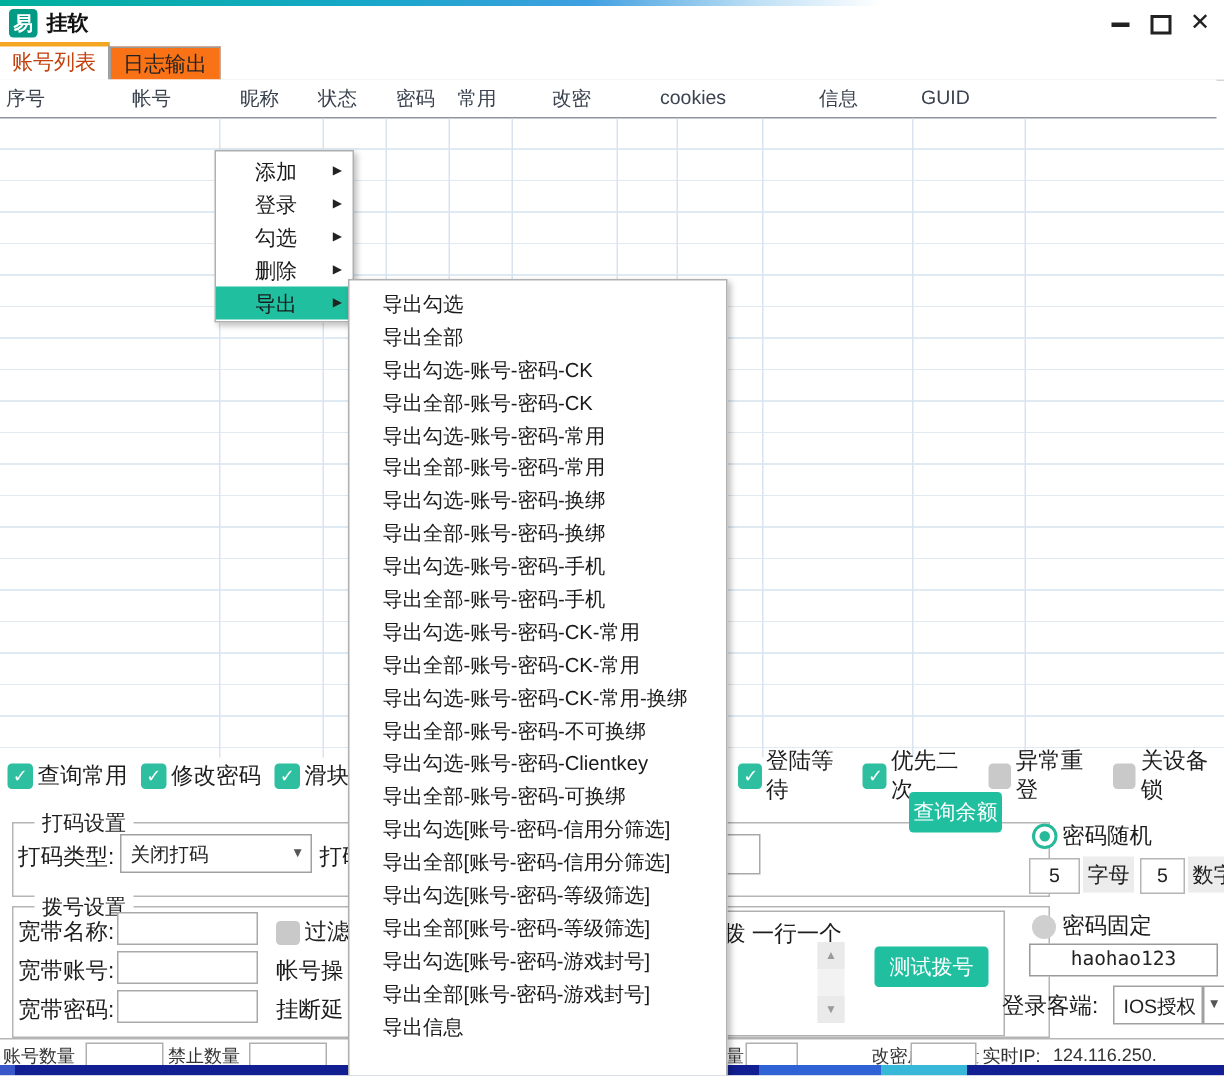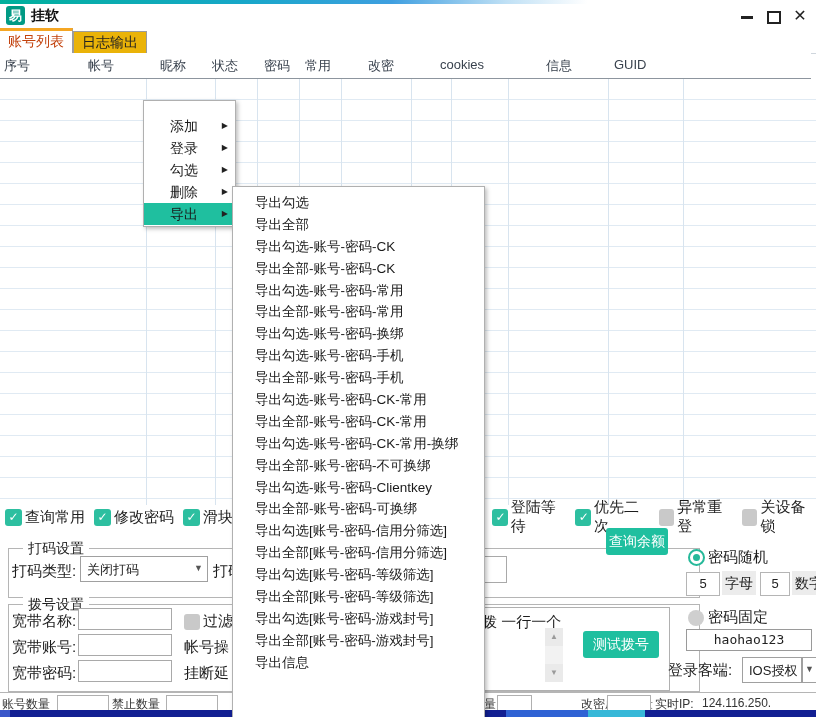--- a/index.html
+++ b/index.html
@@ -17,21 +17,21 @@
   .winbtn{position:absolute;top:1px;width:26px;height:22px;text-align:center;line-height:22px;
     font-size:15px;color:#222;cursor:default;}
   .winbtn.min{right:56px;}
   .winbtn.max{right:29px;}
   .winbtn.close{right:3px;font-size:16px;}
   .winbtn .bar{display:inline-block;width:12px;height:3px;background:#222;vertical-align:middle;}
   .winbtn .box{display:inline-block;width:10px;height:9px;border:2px solid #222;vertical-align:middle;}
   
   .tabbar{position:absolute;left:0;top:28px;width:816px;height:25px;display:flex;align-items:flex-end;
     border-bottom:1px solid #cfd6dd;}
-  .tab{height:21px;padding:0 8px;font-size:14px;line-height:21px;background:#eab308;
+  .tab{height:21px;padding:0 8px;font-size:14px;line-height:21px;background:#f97316;
     border:1px solid #9c9c9c;border-bottom:none;color:#222;}
   .tab.active{background:#fff;border-top:3px solid #f5a623;height:22px;color:#c2410c;
     border-left:none;}
   
   .thead{position:absolute;left:0;top:53px;width:811px;height:25px;background:#fff;
     border-bottom:1px solid #8d959e;text-align:right;}
   .th{position:absolute;top:4px;font-size:13px;color:#39424e;}
   
   .grid{position:absolute;left:0;top:79px;width:816px;height:426px;
     background:repeating-linear-gradient(to bottom,transparent 0 20px,#e0eaf3 20px 21px);}
@@ -84,21 +84,21 @@
   .fixedpwd{position:absolute;left:686px;top:629px;width:124px;height:20px;background:#fff;border:1px solid #9a9a9a;
     text-align:center;font-family:"DejaVu Sans Mono","Liberation Mono",monospace;font-size:13px;line-height:20px;}
   
   .statusbar{position:absolute;left:0;top:692px;width:816px;height:18px;border-top:1px solid #b5b5b5;}
   .st{position:absolute;top:3px;font-size:12px;color:#333;white-space:nowrap;}
   .stfield{position:absolute;top:2px;height:14px;background:#fff;border:1px solid #b0b0b0;}
   .bluebar{position:absolute;left:0;top:710px;width:816px;height:7px;
     background:linear-gradient(90deg,#3a57c9 0 10px,#121f92 10px 62%,#2f62d4 62% 72%,#37b8d8 72% 79%,#121f92 79%);}
   
   .menu{position:absolute;background:#fff;border:1px solid #b0b0b0;box-shadow:2px 2px 4px rgba(0,0,0,.25);}
-  .menu.ctx{left:143px;top:100px;width:91px;height:111px;padding-top:14px;}
+  .menu.ctx{left:143px;top:100px;width:91px;height:111px;padding-top:2px;}
   .mi{position:relative;height:22px;line-height:22px;font-size:14px;color:#1a1a1a;padding-left:26px;}
   .mi.hl{background:#1fbf9f;}
   .mi-arrow{position:absolute;right:7px;top:0;font-size:8px;color:#222;}
   .menu.sub{left:232px;top:186px;width:251px;height:536px;padding-top:5px;}
   .si{height:21.9px;line-height:21.9px;font-size:13.5px;color:#1a1a1a;padding-left:22px;white-space:nowrap;}
 </style>
 </head>
 <body>
 
 <div class="app">
@@ -331,20 +331,21 @@
       <div class="si">导出勾选-账号-密码-CK</div>
 
       <div class="si">导出全部-账号-密码-CK</div>
 
       <div class="si">导出勾选-账号-密码-常用</div>
 
       <div class="si">导出全部-账号-密码-常用</div>
 
       <div class="si">导出勾选-账号-密码-换绑</div>
 
+      <div class="si">导出全部-账号-密码-换绑</div>
 
       <div class="si">导出勾选-账号-密码-手机</div>
 
       <div class="si">导出全部-账号-密码-手机</div>
 
       <div class="si">导出勾选-账号-密码-CK-常用</div>
 
       <div class="si">导出全部-账号-密码-CK-常用</div>
 
       <div class="si">导出勾选-账号-密码-CK-常用-换绑</div>

